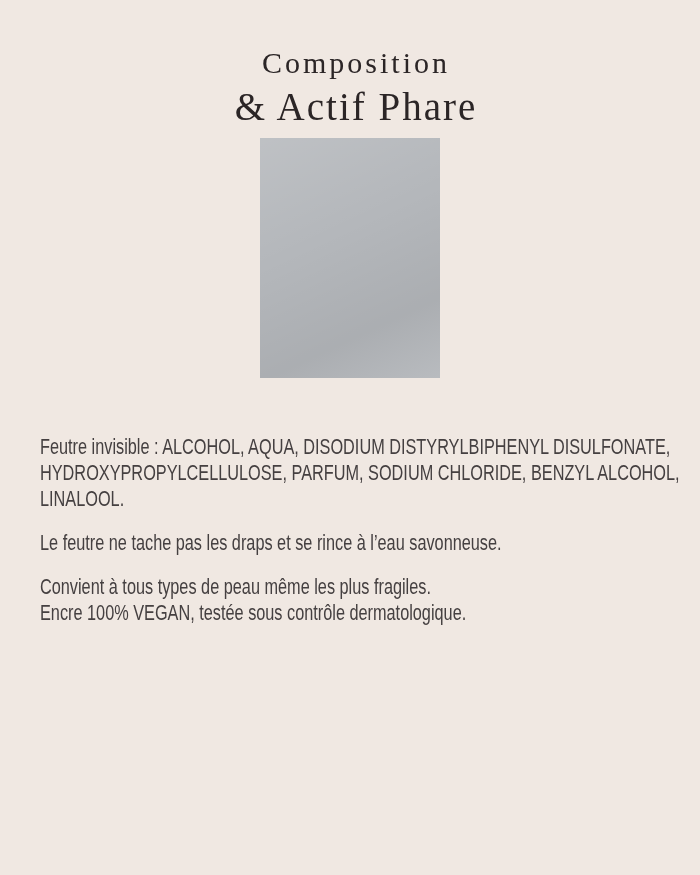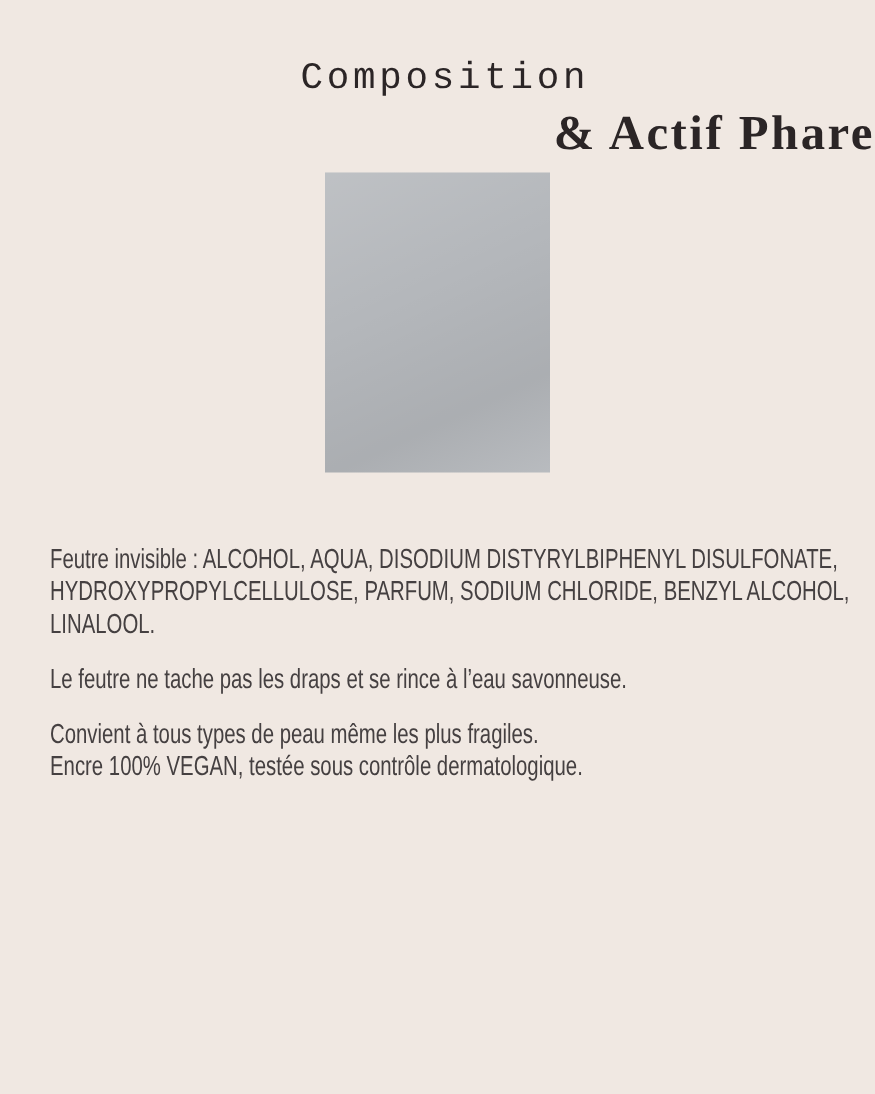--- a/index.html
+++ b/index.html
@@ -11,33 +11,33 @@
     background: var(--background, #f0e8e2);
     font-family: "Liberation Sans", sans-serif;
   }
 
   
   .page-title {
     position: absolute;
     left: 12px; right: 0; top: 46px;
     margin: 0;
     text-align: center;
-    font-family: Liberation Mono, monospace;
+    font-family: Liberation Serif, serif;
     font-weight: 200;
     font-size: 30px;
     letter-spacing: 3px;
     color: var(--title, #2b2526);
   }
   .page-subtitle {
     position: absolute;
     left: 12px; right: 0; top: 84px;
     margin: 0;
-    text-align: right;
+    text-align: center;
     font-family: "Liberation Serif", serif;
-    font-weight: 700;
+    font-weight: 400;
     font-size: 39px;
     letter-spacing: 2px;
     color: var(--title, #2b2526);
   }
 
   
   .photo {
     position: absolute;
     left: 260px; top: 138px;
     width: 180px; height: 240px;

